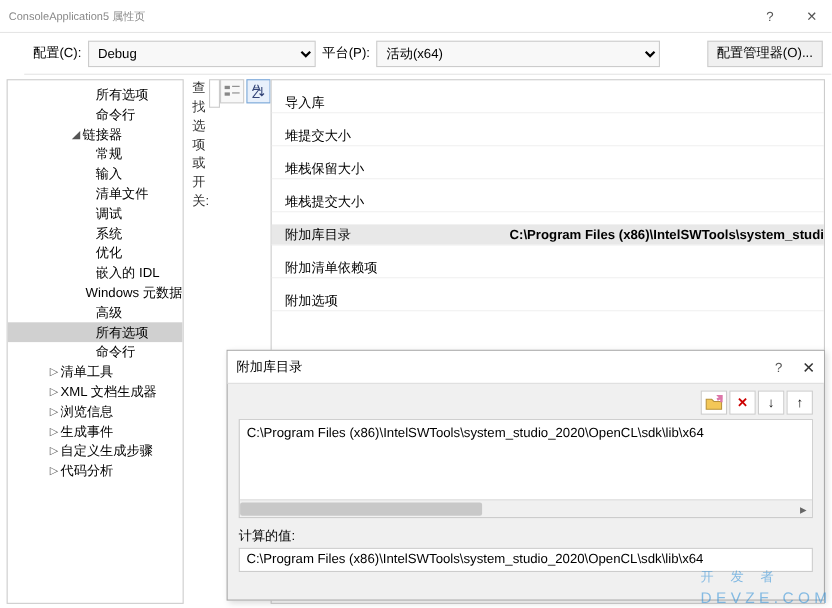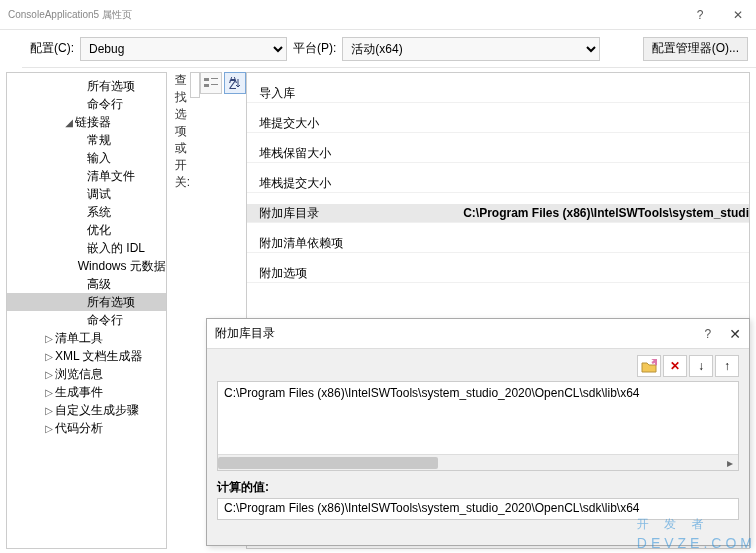--- a/index.html
+++ b/index.html
@@ -49,21 +49,21 @@
 .dlg-tb-btn { width: 24px; height: 22px; border: 1px solid #ccc; background: #fff; display: flex; align-items: center; justify-content: center; }
 .dlg-tb-btn.del { color: #c00; font-weight: bold; }
 .dlg-tb-btn.fld svg { display: block; }
 .dlg-text { margin: 0 10px 6px; background: #fff; border: 1px solid #ccc; height: 90px; padding: 4px 6px; overflow: auto; position: relative; }
 .dlg-text .line { white-space: nowrap; }
 .dlg-scroll-h { position: absolute; bottom: 0; left: 0; right: 0; height: 16px; background: #f0f0f0; border-top: 1px solid #ddd; }
 .dlg-scroll-h .thumb { position: absolute; left: 0; top: 2px; height: 12px; width: 220px; background: #c8c8c8; border-radius: 2px; }
 .dlg-scroll-h .arr { position: absolute; top: 0; width: 16px; height: 16px; display: flex; align-items: center; justify-content: center; color: #666; }
 .dlg-scroll-h .arr.l { left: 0; }
 .dlg-scroll-h .arr.r { right: 0; }
-.calc-label { margin: 2px 10px; font-weight: bold; }
+.calc-label { margin: 2px 10px; }
 .calc-val { margin: 0 10px 6px; background: #fff; border: 1px solid #ccc; height: 22px; padding: 2px 6px; white-space: nowrap; overflow: hidden; }
 
 .watermark { position: absolute; right: 0; bottom: 2px; font-size: 26px; color: #2d8fd8; font-family: "SimHei", sans-serif; letter-spacing: 6px; opacity: 0.55; pointer-events: none; }
 .watermark .sub { display: block; font-size: 14px; letter-spacing: 4px; text-align: right; }
 </style>
 </head>
 <body>
 
 <div class="titlebar">
   <span class="title">ConsoleApplication5 属性页</span>

